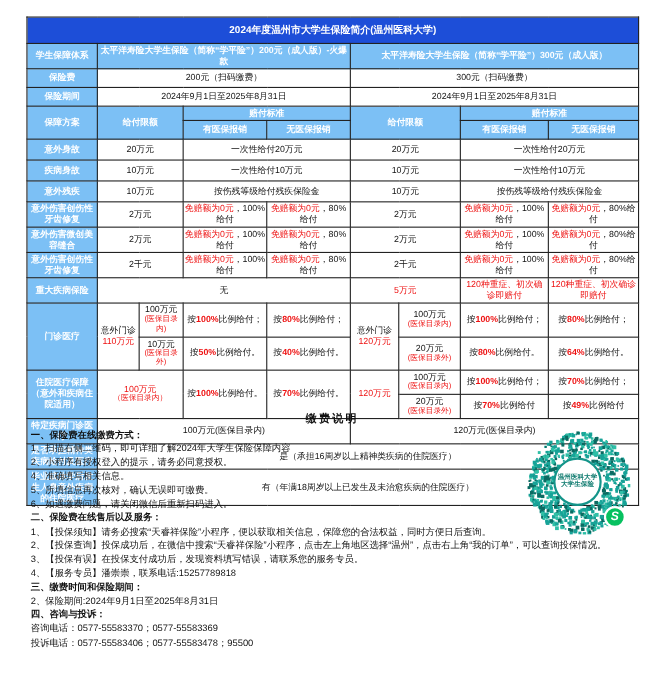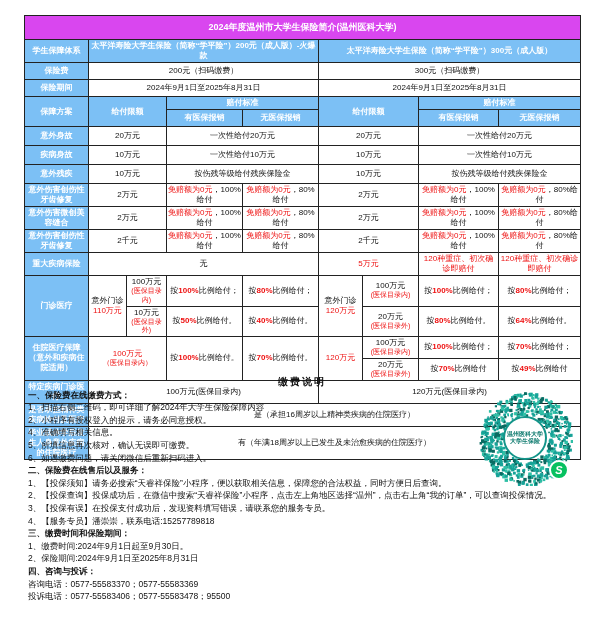--- a/index.html
+++ b/index.html
@@ -2,21 +2,21 @@
 <html><head>
 <meta charset="utf-8">
 <style>
   html,body{margin:0;padding:0;}
   body{width:604px;height:634px;position:relative;background:#ffffff;
        font-family:"Liberation Sans","DejaVu Sans",sans-serif;color:#111;}
   .table-wrap{position:absolute;left:24px;top:15px;width:557px;}
   table{width:100%;border-collapse:collapse;table-layout:fixed;font-size:8px;}
   td{border:1px solid #222;text-align:center;vertical-align:middle;padding:1px 1px;line-height:1.25;word-break:break-all;}
   .b{background:#7cc0f5;color:#fff;font-weight:bold;}
-  .title-row td{background:#d946ef;color:#fff;font-weight:bold;font-size:9px;height:21px;}
+  .title-row td{background:#1d4ed8;color:#fff;font-weight:bold;font-size:9px;height:21px;}
   .h15{height:14px}.h16{height:16px}.h18{height:17px}.h20{height:19px}
   .red{color:#ee1111;font-weight:normal;}
   .pct{color:#ee1111;font-weight:bold;margin-top:11px;}
   .note{color:#ee1111;font-size:7px;}
   .notes{position:absolute;left:28px;top:376px;width:548px;font-size:8.5px;line-height:12.6px;}
   .notes-title{text-align:center;font-weight:bold;font-size:10px;margin:0 0 4px 0;letter-spacing:2px;}
   .notes p{margin:0;}
   .notes .hd{font-weight:bold;}
   .qr{position:absolute;left:477px;top:390px;width:96px;height:96px;}
   .qr svg{position:absolute;left:0;top:0;}
@@ -222,21 +222,20 @@
   <p>2、小程序有授权登入的提示，请务必同意授权。</p>
   <p>4、准确填写相关信息。</p>
   <p>5、所填信息再次核对，确认无误即可缴费。</p>
   <p>6、如遇缴费问题，请关闭微信后重新扫码进入。</p>
   <p class="hd">二、保险费在线售后以及服务：</p>
   <p>1、【投保须知】请务必搜索“天睿祥保险”小程序，便以获取相关信息，保障您的合法权益，同时方便日后查询。</p>
   <p>2、【投保查询】投保成功后，在微信中搜索“天睿祥保险”小程序，点击左上角地区选择“温州”，点击右上角“我的订单”，可以查询投保情况。</p>
   <p>3、【投保有误】在投保支付成功后，发现资料填写错误，请联系您的服务专员。</p>
   <p>4、【服务专员】潘崇崇，联系电话:15257789818</p>
   <p class="hd">三、缴费时间和保险期间：</p>
-  <p>1、缴费时间:2024年9月1日起至9月30日。</p>
   <p>2、保险期间:2024年9月1日至2025年8月31日</p>
   <p class="hd">四、咨询与投诉：</p>
   <p>咨询电话：0577-55583370；0577-55583369</p>
   <p>投诉电话：0577-55583406；0577-55583478；95500</p>
 </div>
 
 <div class="qr">
   <svg id="qr-pattern" width="96" height="96" viewBox="0 0 96 96">
       <rect x="44.8" y="23.0" width="2.6" height="2.6" fill="#17a398"></rect>
       <rect x="24.8" y="15.0" width="3.1" height="3.1" fill="#17a398"></rect>

